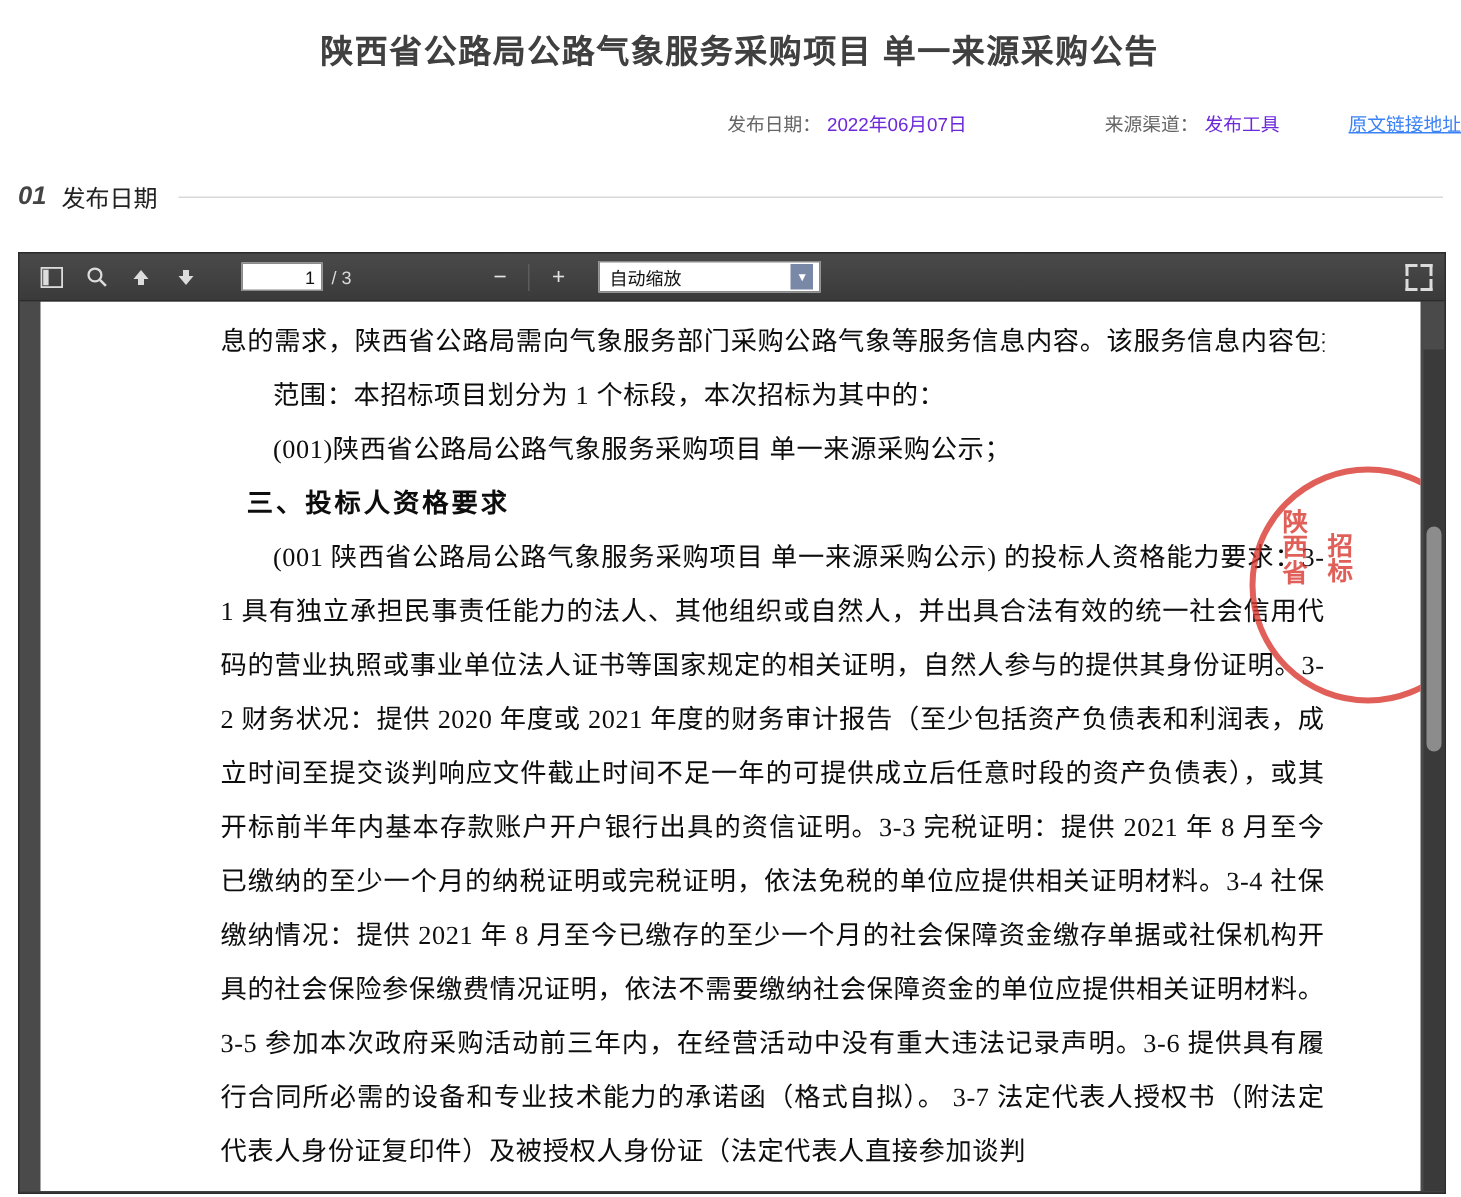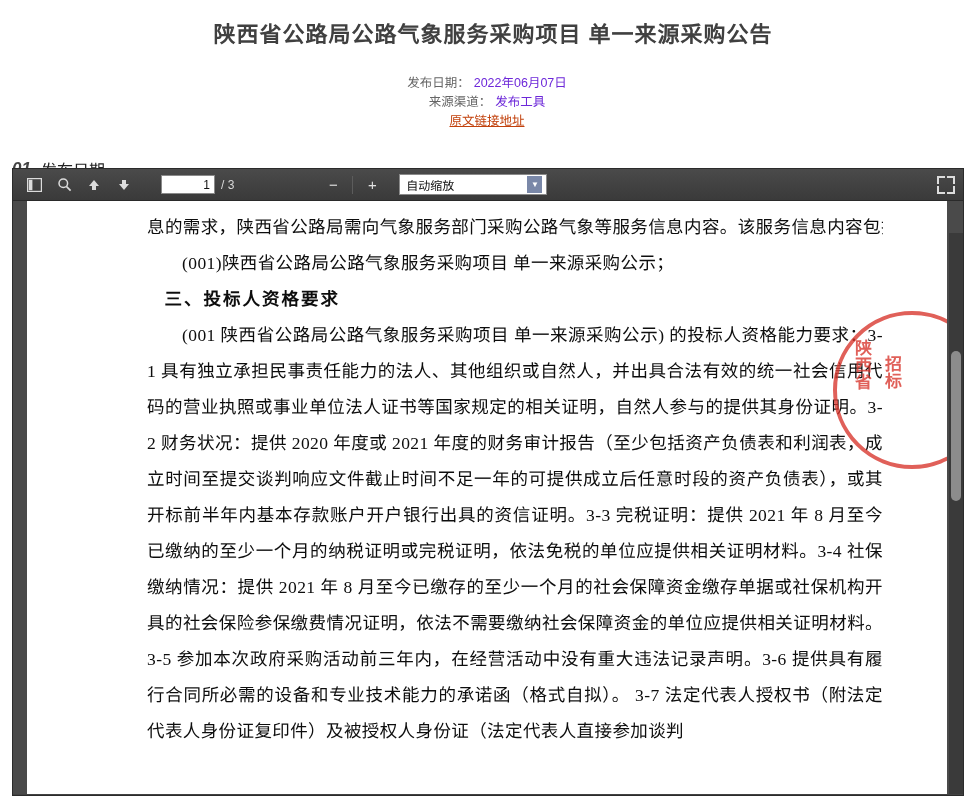--- a/index.html
+++ b/index.html
@@ -30,34 +30,33 @@
     line-height: 34px;
   }
   .meta-row {
     display: flex;
     align-items: center;
     justify-content: flex-end;
     gap: 0px;
     margin-top: 20px;
     font-size: 12.5px;
     color: #555555;
-    flex-direction: column;
   }
   .meta-item {
     display: flex;
     align-items: center;
     white-space: nowrap;
   }
   .meta-label { color: #666666; }
   .meta-value { color: #6d28d9; margin-left: 4px; }
   .meta-gap-1 { width: 46px; }
   .meta-gap-2 { width: 46px; }
   .meta-gap-3 { width: 46px; }
   .meta-link {
-    color: #c2410c;
+    color: #3b82f6;
     text-decoration: underline;
     font-size: 12.5px;
     cursor: pointer;
   }
 
   
   .section-head {
     display: flex;
     align-items: center;
     margin-top: 28px;
@@ -376,20 +375,21 @@
         <span class="fs-corner fs-tr"></span>
         <span class="fs-corner fs-bl"></span>
         <span class="fs-corner fs-br"></span>
       </div>
     </div>
 
     <div class="pdf-canvas-wrap">
       <div class="pdf-page">
         <div class="pdf-text">
           <p class="first-line">息的需求，陕西省公路局需向气象服务部门采购公路气象等服务信息内容。该服务信息内容包括我省国省道干线公路沿线专题预报、气象灾害预警、沿线气象实况数据信息、气象资料分析报告、节假日气象信息以及气象设备运行维护服务等。</p>
+          <p class="indent">范围：本招标项目划分为 1 个标段，本次招标为其中的：</p>
           <p class="indent">(001)陕西省公路局公路气象服务采购项目 单一来源采购公示；</p>
           <p class="heading">三、投标人资格要求</p>
           <p class="indent">(001 陕西省公路局公路气象服务采购项目 单一来源采购公示) 的投标人资格能力要求：3-1 具有独立承担民事责任能力的法人、其他组织或自然人，并出具合法有效的统一社会信用代码的营业执照或事业单位法人证书等国家规定的相关证明，自然人参与的提供其身份证明。3-2 财务状况：提供 2020 年度或 2021 年度的财务审计报告（至少包括资产负债表和利润表，成立时间至提交谈判响应文件截止时间不足一年的可提供成立后任意时段的资产负债表），或其开标前半年内基本存款账户开户银行出具的资信证明。3-3 完税证明：提供 2021 年 8 月至今已缴纳的至少一个月的纳税证明或完税证明，依法免税的单位应提供相关证明材料。3-4 社保缴纳情况：提供 2021 年 8 月至今已缴存的至少一个月的社会保障资金缴存单据或社保机构开具的社会保险参保缴费情况证明，依法不需要缴纳社会保障资金的单位应提供相关证明材料。3-5 参加本次政府采购活动前三年内，在经营活动中没有重大违法记录声明。3-6 提供具有履行合同所必需的设备和专业技术能力的承诺函（格式自拟）。 3-7 法定代表人授权书（附法定代表人身份证复印件）及被授权人身份证（法定代表人直接参加谈判</p>
         </div>
 
         <div class="seal">
           <span class="s1">陕西省</span>
           <span class="s2">招标</span>
         </div>
       </div>

